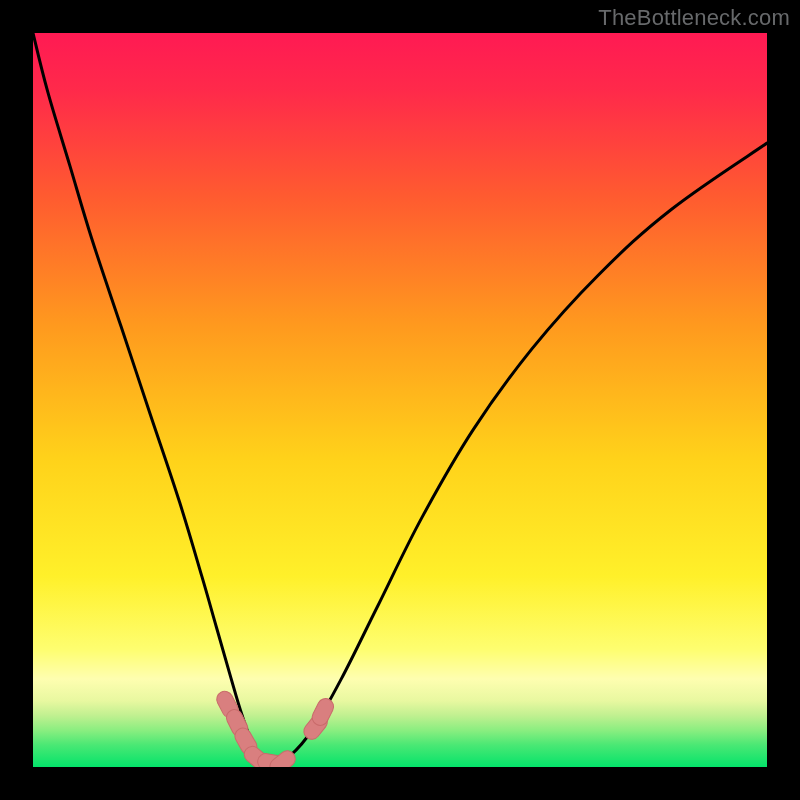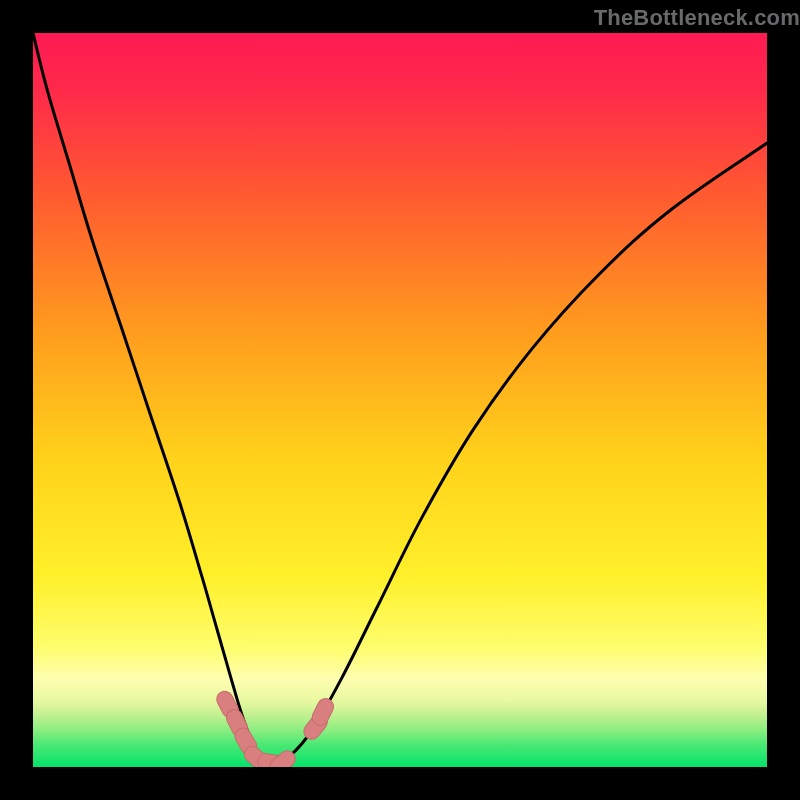--- a/index.html
+++ b/index.html
@@ -20,24 +20,24 @@
     background: #000;
   }
   .plot {
     position: absolute;
     top: 33px;
     left: 33px;
   }
   .watermark {
     position: absolute;
     top: 5px;
-    right: 0;
+    right: 10px;
     font-size: 22px;
     color: #67696b;
-    font-weight: 700;
+    font-weight: 400;
     letter-spacing: 0.2px;
   }
 </style>
 </head>
 <body>
 
 <div class="frame">
   <div class="watermark">TheBottleneck.com</div>
   <svg class="plot" width="734" height="734" viewBox="0 0 734 734">
     <defs>

